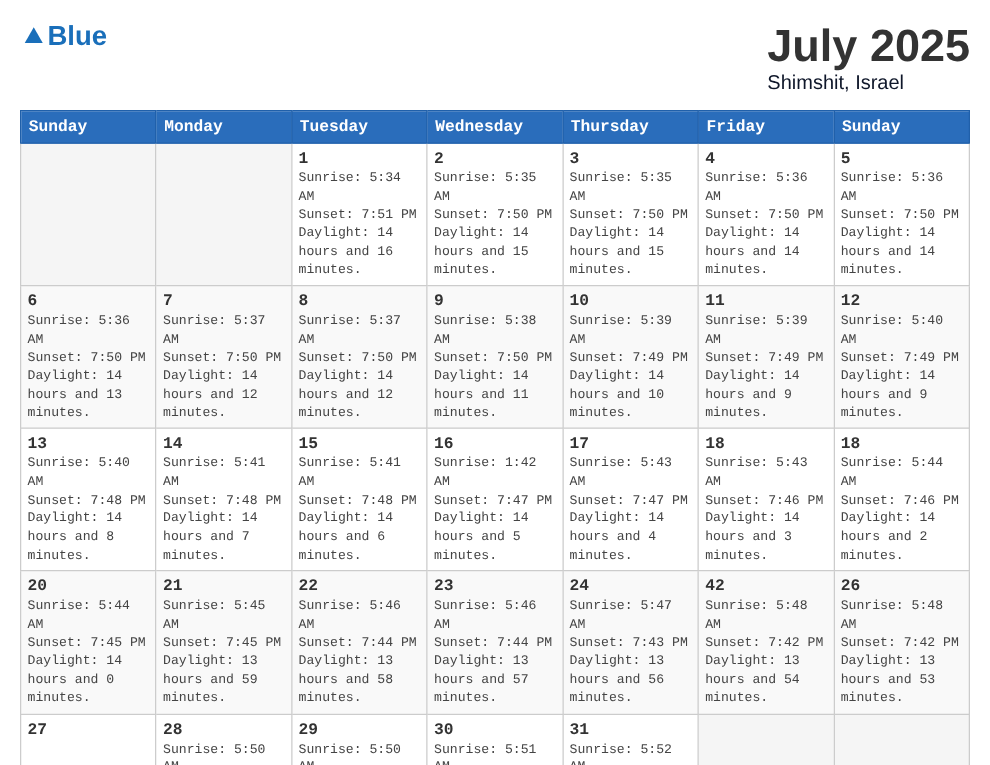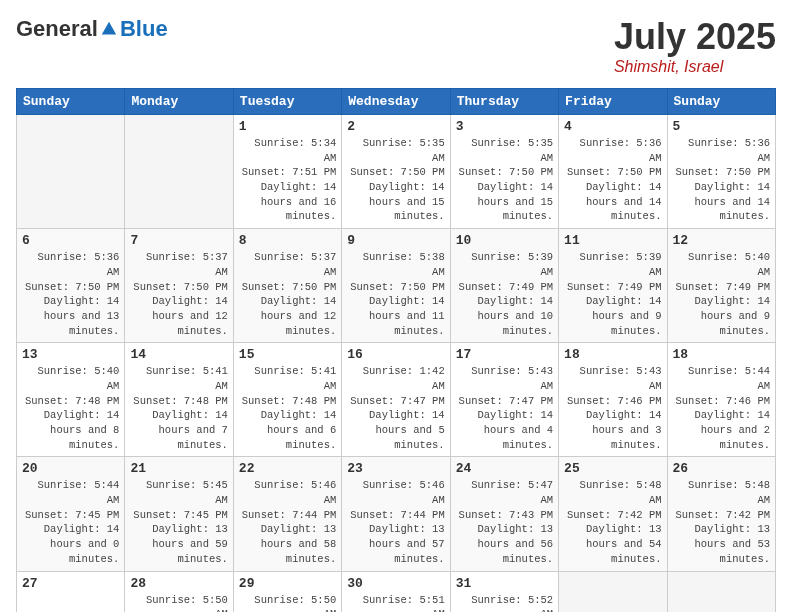--- a/index.html
+++ b/index.html
@@ -42,22 +42,21 @@
     .title-block {
       text-align: left;
     }
     .month-title {
       font-size: 36px;
       font-weight: bold;
       color: #333;
     }
     .subtitle {
       font-size: 16px;
-      color: #b91c1c;
-      font-style: italic;
+      color: #0f172a;
     }
     .calendar {
       width: 100%;
       border-collapse: collapse;
       border: 1px solid #4c1d95;
       font-family: Liberation Mono, monospace;
     }
     .calendar th {
       background-color: #2a6dbb;
       color: #fff;
@@ -83,33 +82,31 @@
     .day-number {
       font-size: 13px;
       font-weight: bold;
       display: block;
       margin-bottom: 2px;
     }
     .cell-content {
       font-size: 10.5px;
       line-height: 1.4;
       color: #444;
-      text-align: right;
     }
     .empty-cell {
       background: #f5f5f5 !important;
     }
   </style>
 </head>
 <body>
 
 <div class="header">
   <div class="logo">
     <div class="logo-text">
-      <span class="logo-general">General</span>
       <svg class="logo-icon" viewBox="0 0 20 20">
         <polygon points="10,2 18,16 2,16" fill="#1a6fba"></polygon>
       </svg>
       <span class="logo-blue">Blue</span>
     </div>
   </div>
   <div class="title-block">
     <div class="month-title">July 2025</div>
     <div class="subtitle">Shimshit, Israel</div>
   </div>
@@ -275,21 +272,21 @@
 Sunset: 7:44 PM
 Daylight: 13 hours and 57 minutes.</div>
         </td>
         <td>
           <span class="day-number">24</span>
           <div class="cell-content" style="white-space: pre-line;">Sunrise: 5:47 AM
 Sunset: 7:43 PM
 Daylight: 13 hours and 56 minutes.</div>
         </td>
         <td>
-          <span class="day-number">25</span>
+          <span class="day-number">42</span>
           <div class="cell-content" style="white-space: pre-line;">Sunrise: 5:48 AM
 Sunset: 7:42 PM
 Daylight: 13 hours and 54 minutes.</div>
         </td>
         <td>
           <span class="day-number">26</span>
           <div class="cell-content" style="white-space: pre-line;">Sunrise: 5:48 AM
 Sunset: 7:42 PM
 Daylight: 13 hours and 53 minutes.</div>
         </td>

